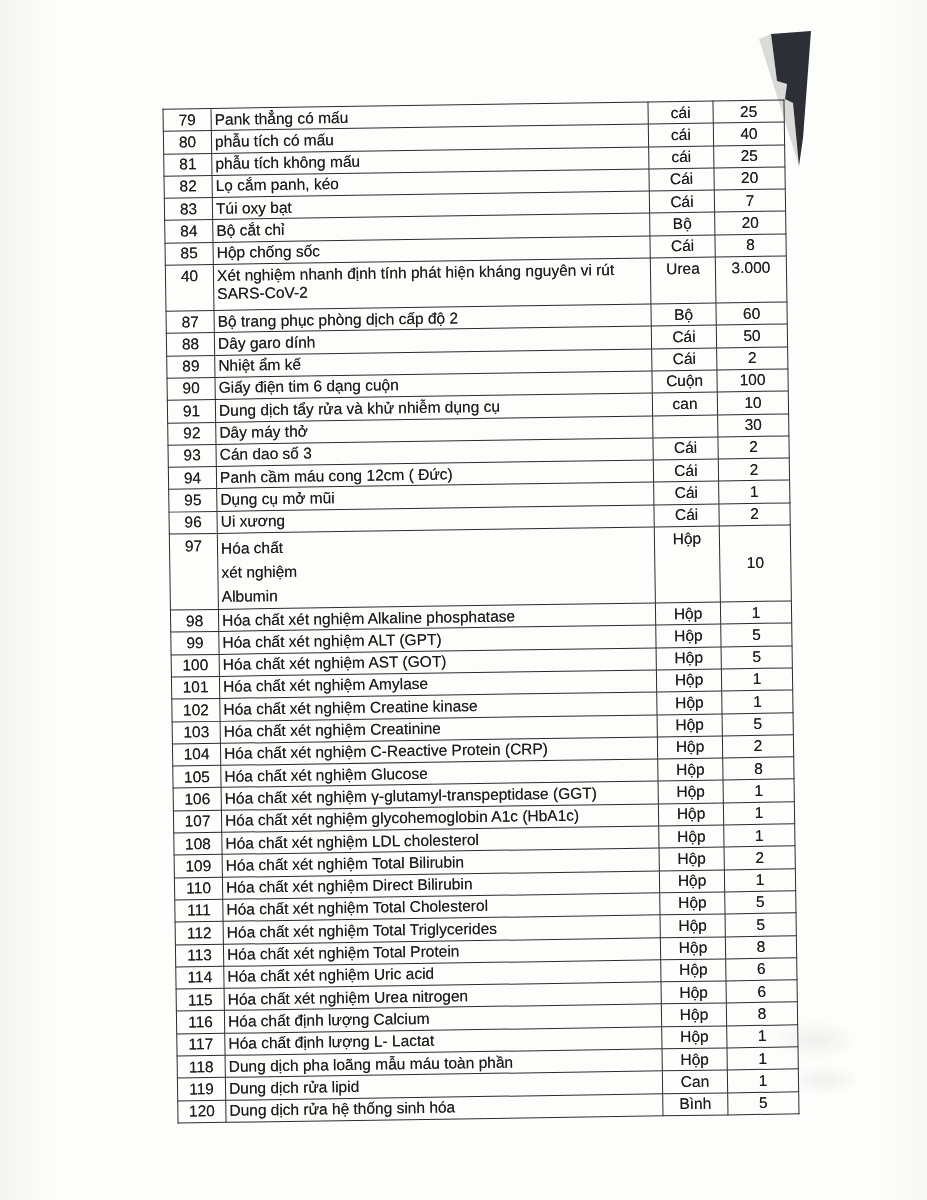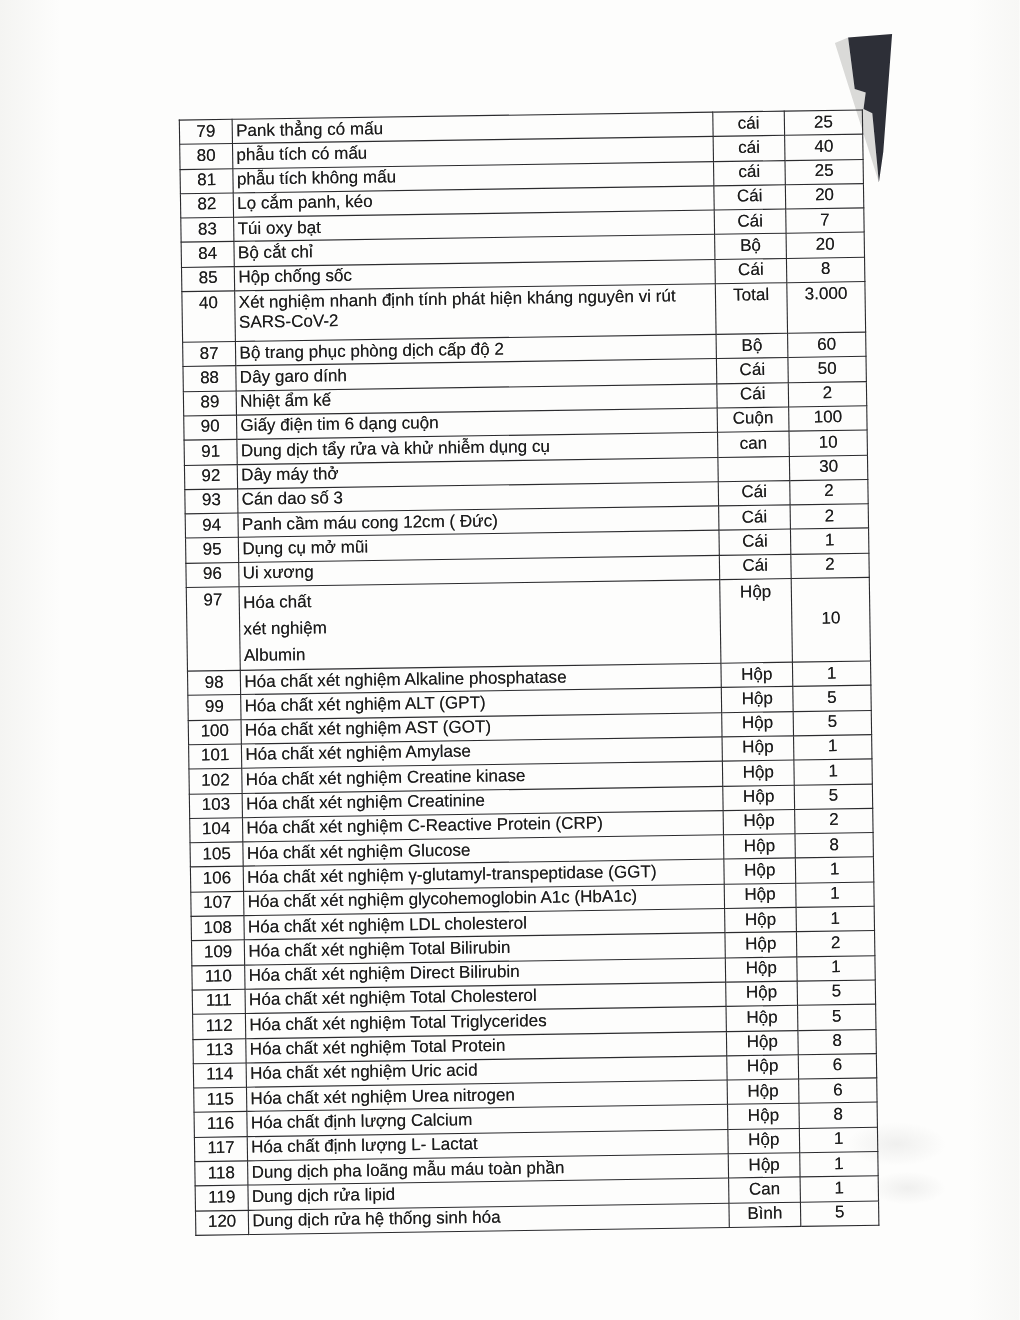--- a/index.html
+++ b/index.html
@@ -117,21 +117,21 @@
   </tr>
           <tr>
     <td class="c-no">85</td>
     <td class="c-name">Hộp chống sốc</td>
     <td class="c-unit">Cái</td>
     <td class="c-qty">8</td>
   </tr>
           <tr class="tall">
     <td class="c-no">40</td>
     <td class="c-name">Xét nghiệm nhanh định tính phát hiện kháng nguyên vi rút SARS-CoV-2</td>
-    <td class="c-unit">Total</td>
+    <td class="c-unit">Urea</td>
     <td class="c-qty">3.000</td>
   </tr>
           <tr>
     <td class="c-no">87</td>
     <td class="c-name">Bộ trang phục phòng dịch cấp độ 2</td>
     <td class="c-unit">Bộ</td>
     <td class="c-qty">60</td>
   </tr>
           <tr>
     <td class="c-no">88</td>

